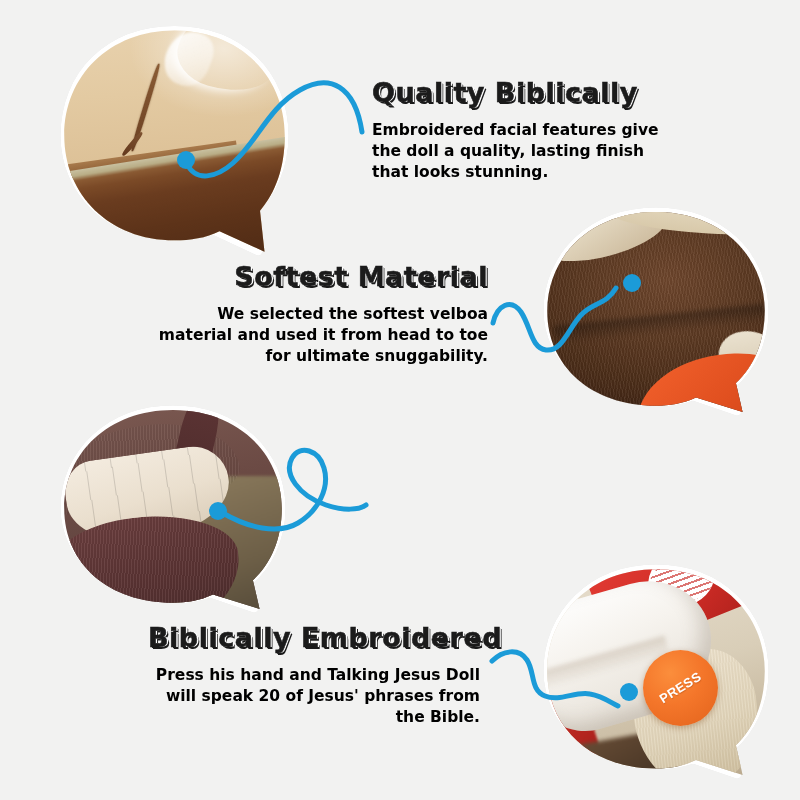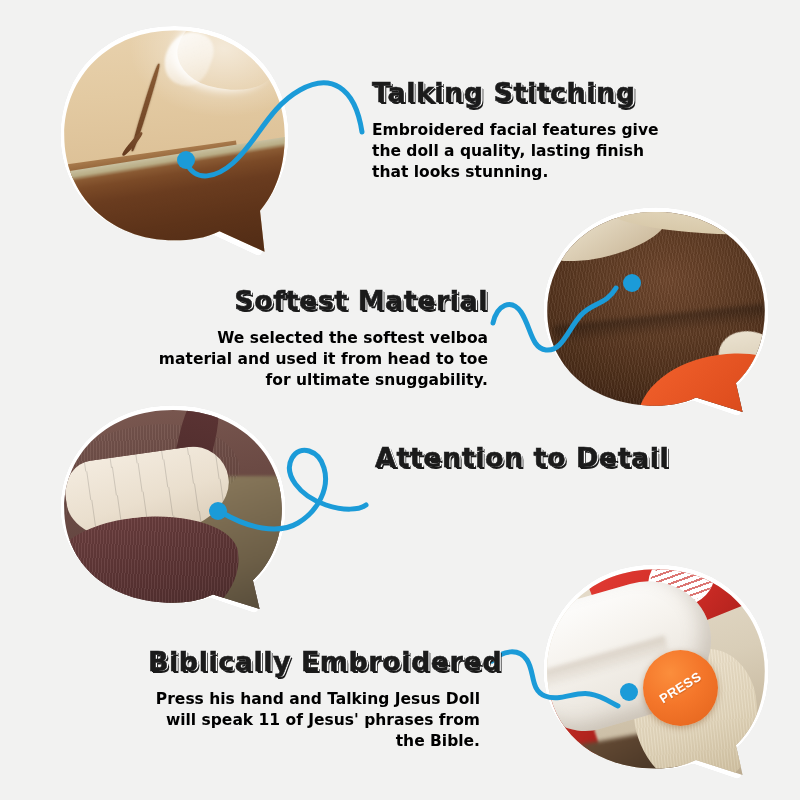--- a/index.html
+++ b/index.html
@@ -425,21 +425,21 @@
   }
   .body {
     font-family: "DejaVu Sans", sans-serif;
     font-weight: 700;
     font-size: 15.5px;
     line-height: 1.35;
     color: #000000;
     margin-top: 12px;
   }
   .align-left  { text-align: left; }
-  .align-right { text-align: right; margin-top: 24px; }
+  .align-right { text-align: right; }
 </style>
 </head>
 <body>
 
 <div id="stage">
 
   <div class="bubble" style="left:62px; top:26px; width:225px; height:228px;">
     <svg class="shell-svg" viewBox="0 0 225 228" preserveAspectRatio="none">
       <defs>
         <clipPath id="clip1" clipPathUnits="objectBoundingBox">
@@ -559,31 +559,30 @@
              C319,450 300,444 292,458 C283,474 299,496 326,505
              C344,511 359,510 366,505" fill="none" stroke="#1b9bd8" stroke-width="5" stroke-linecap="round"></path>
     <circle cx="218" cy="511" r="9" fill="#1b9bd8"></circle>
 
     <path d="M492,661 C503,650 519,648 527,660 C535,672 530,690 545,696
              C560,702 575,691 590,694 C602,696 610,702 618,706" fill="none" stroke="#1b9bd8" stroke-width="5" stroke-linecap="round"></path>
     <circle cx="629" cy="692" r="9" fill="#1b9bd8"></circle>
   </svg>
 
   <div class="txt align-left" style="left:372px; top:78px; width:300px;">
-    <div class="heading">Talking Stitching</div>
+    <div class="heading">Quality Biblically</div>
     <div class="body">Embroidered facial features give the doll a quality, lasting finish that looks stunning.</div>
   </div>
 
   <div class="txt align-right" style="left:140px; top:262px; width:348px;">
     <div class="heading">Softest Material</div>
     <div class="body">We selected the softest velboa material and used it from head to toe for ultimate snuggability.</div>
   </div>
 
   <div class="txt align-left" style="left:375px; top:443px; width:320px;">
-    <div class="heading">Attention to Detail</div>
   </div>
 
   <div class="txt align-right" style="left:148px; top:623px; width:332px;">
     <div class="heading">Biblically Embroidered</div>
-    <div class="body">Press his hand and Talking Jesus Doll will speak 11 of Jesus' phrases from the Bible.</div>
+    <div class="body">Press his hand and Talking Jesus Doll will speak 20 of Jesus' phrases from the Bible.</div>
   </div>
 
 </div>
 
 </body></html>

